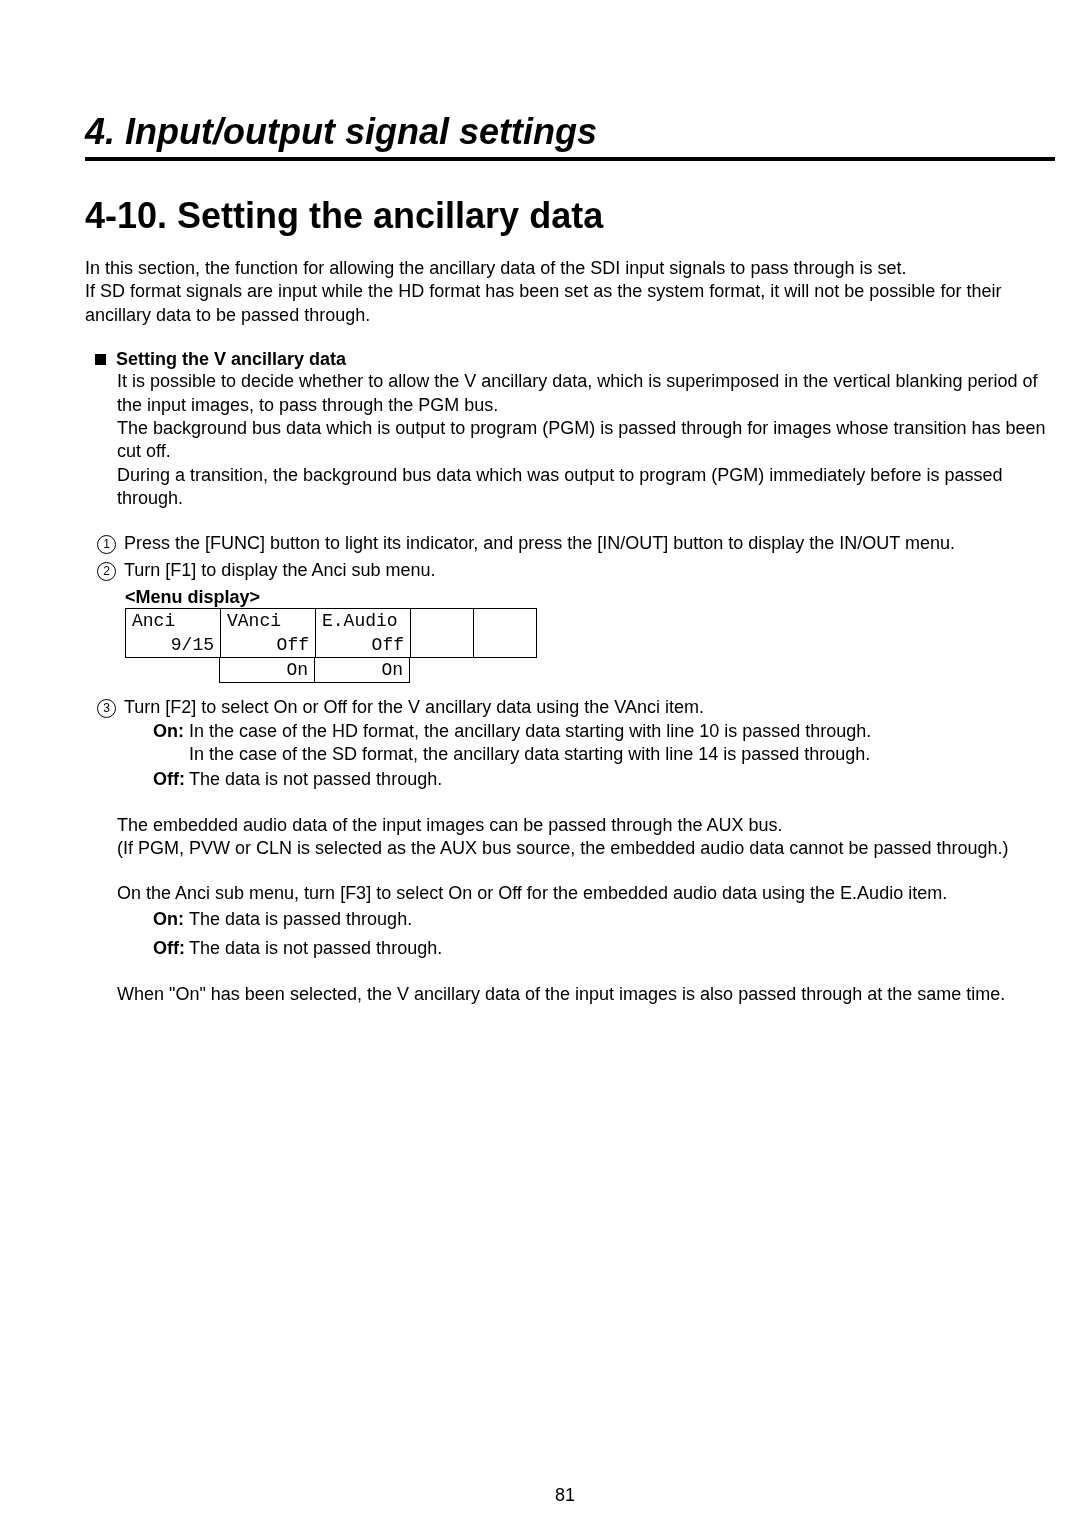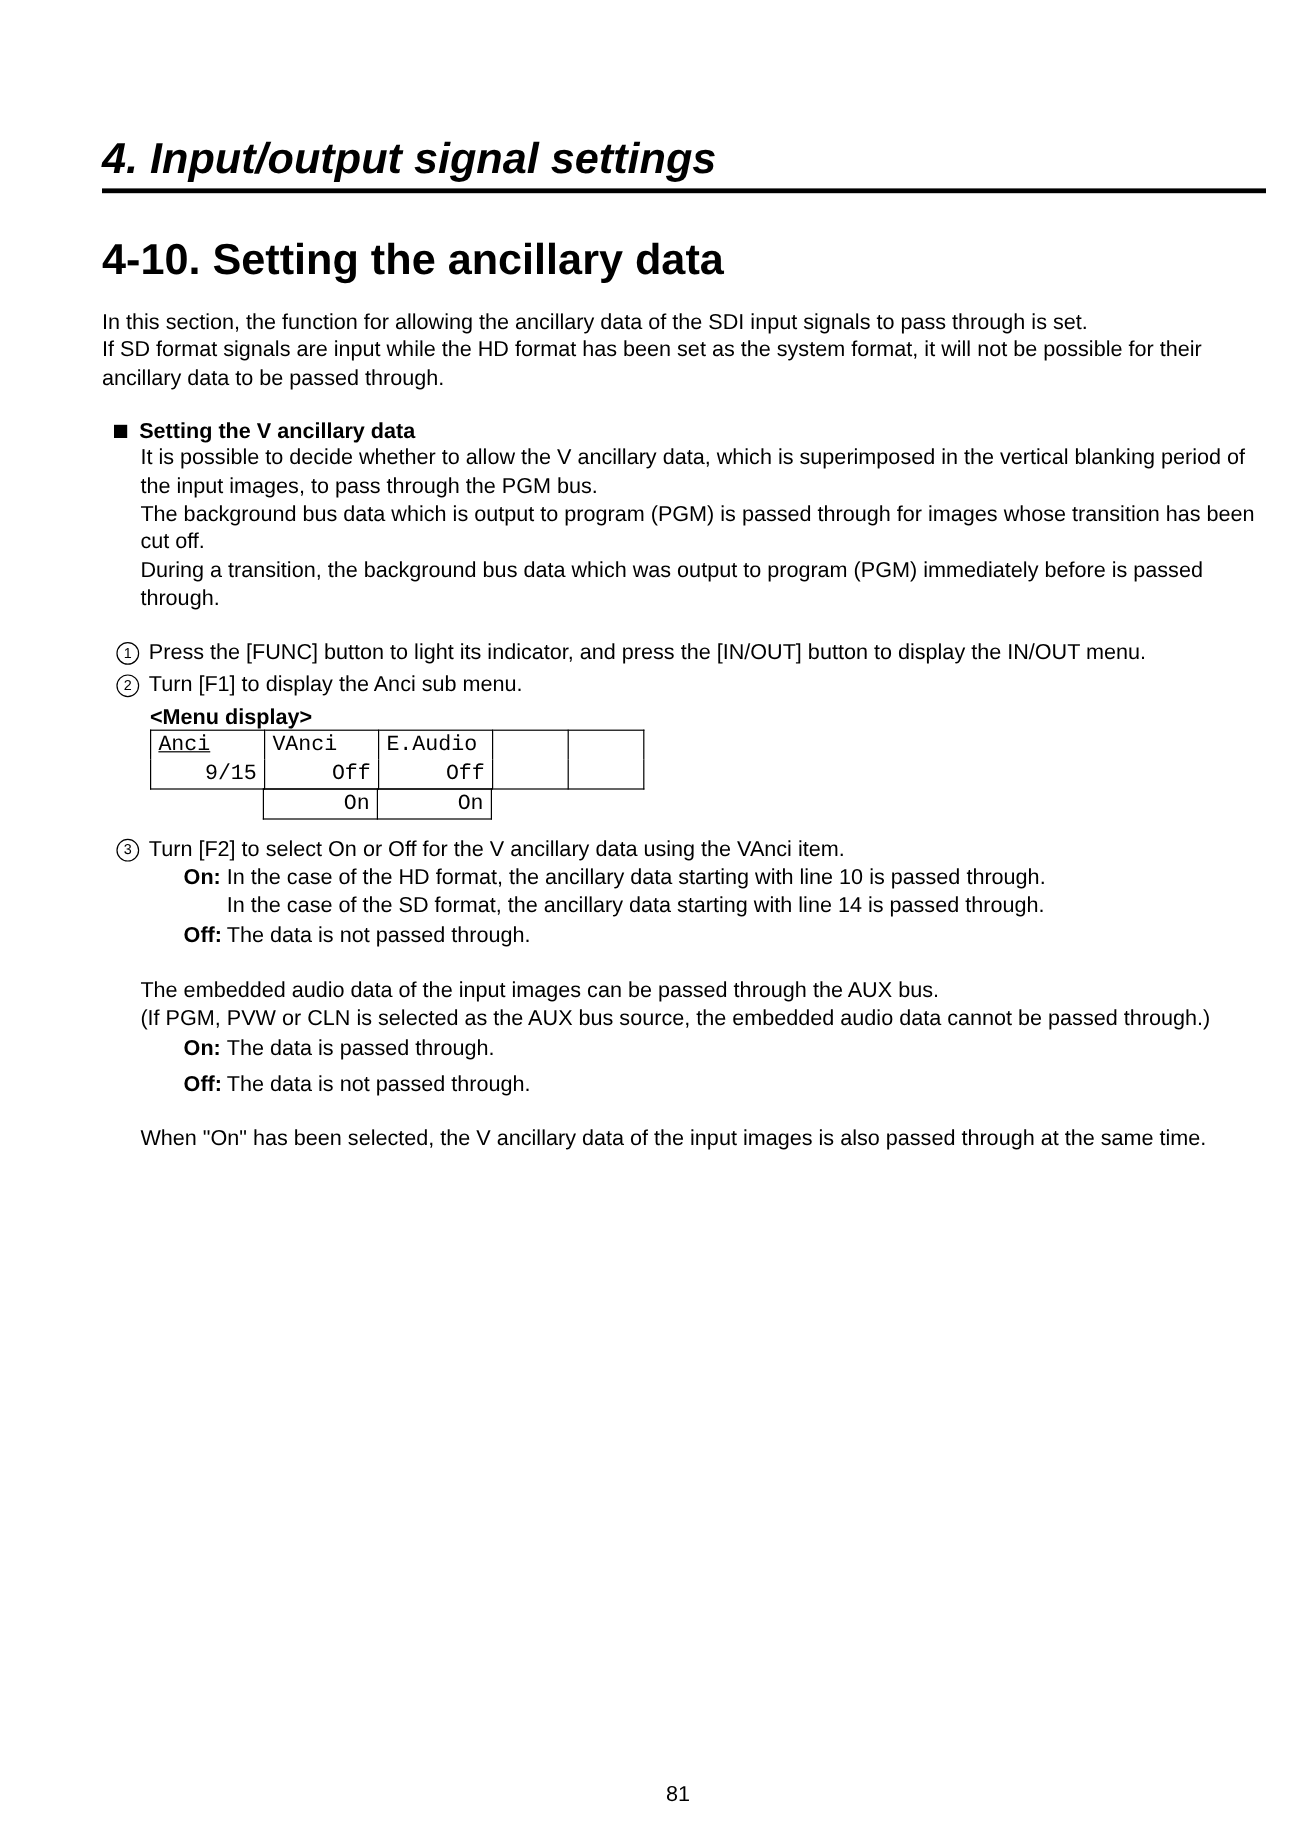--- a/index.html
+++ b/index.html
@@ -153,21 +153,21 @@
   <div class="step-row" style="margin-top:6px;">
     <div class="step-num">2</div>
     <div class="step-text">Turn [F1] to display the Anci sub menu.</div>
   </div>
 
   <div class="menu-display-label">&lt;Menu display&gt;</div>
 
   <table class="menu-table">
     <tbody>
         <tr>
-      <td style="border-bottom:none;text-decoration:underline;">Anci</td>
+      <td style="border-bottom:none;">Anci</td>
       <td style="border-bottom:none;">VAnci</td>
       <td style="border-bottom:none;">E.Audio</td>
       <td class="emptycol" style="border-bottom:none;"></td>
       <td class="emptycol" style="border-bottom:none;"></td>
     </tr>
     <tr>
       <td style="border-top:none;text-align:right;"> 9/15</td>
       <td style="border-top:none;text-align:right;">  Off</td>
       <td style="border-top:none;text-align:right;">    Off</td>
       <td class="emptycol" style="border-top:none;"></td>
@@ -202,20 +202,21 @@
       <div class="option-label">Off:</div>
       <div class="option-text">The data is not passed through.</div>
     </div>
   </div>
 
   <div class="spacer-md"></div>
 
   <div class="indented-block" style="white-space: pre-line;">The embedded audio data of the input images can be passed through the AUX bus.
 (If PGM, PVW or CLN is selected as the AUX bus source, the embedded audio data cannot be passed through.)</div>
 
+  <div class="indented-block" style="margin-top:22px;">On the Anci sub menu, turn [F3] to select On or Off for the embedded audio data using the E.Audio item.</div>
 
   <div class="indented-block" style="margin-left:38px;">
     <div class="option-row">
       <div class="option-label">On:</div>
       <div class="option-text">The data is passed through.</div>
     </div>
     <div class="option-row" style="margin-top:6px;">
       <div class="option-label">Off:</div>
       <div class="option-text">The data is not passed through.</div>
     </div>

